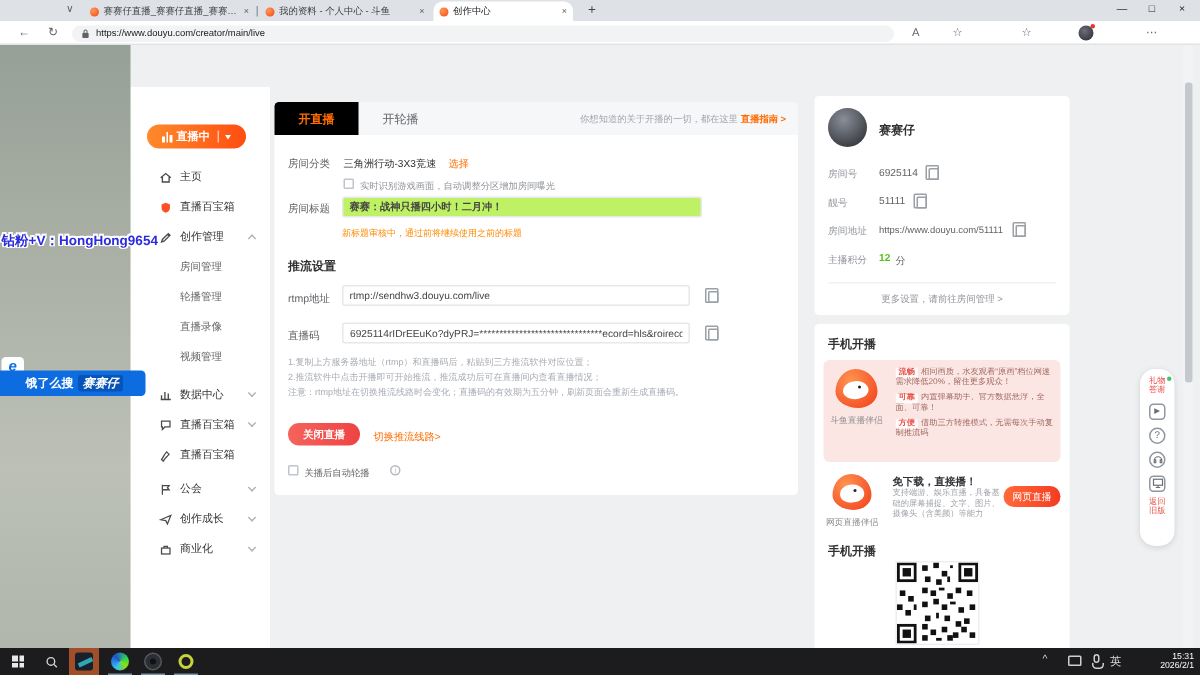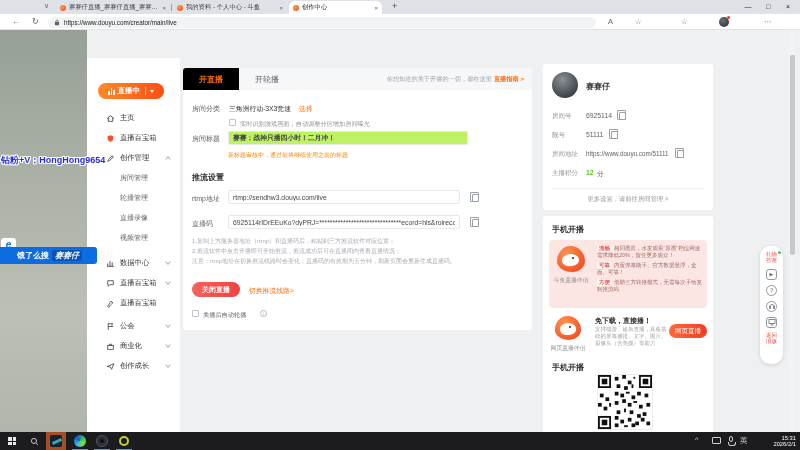--- a/index.html
+++ b/index.html
@@ -254,31 +254,31 @@
         <div class="gap3"></div>
         <div class="mitem">
           <svg class="si" viewBox="0 0 16 16" fill="none" stroke="#4a4a4a" stroke-width="1.5">
               <path d="M4 2v12M4 3h8l-2 2.5L12 8H4"></path>
             </svg>
           <span class="ml">公会</span>
             <span class="chev"></span>
         </div>
         <div class="mitem">
           <svg class="si" viewBox="0 0 16 16" fill="none" stroke="#4a4a4a" stroke-width="1.5">
+              <path d="M2 8l12-5-4 10-2-4z"></path>
+            </svg>
+          <span class="ml">创作成长</span>
+            <span class="chev"></span>
+        </div>
+        <div class="mitem">
+          <svg class="si" viewBox="0 0 16 16" fill="none" stroke="#4a4a4a" stroke-width="1.5">
               <rect x="3" y="6" width="10" height="7"></rect>
               <path d="M6 6V4h4v2"></path>
             </svg>
           <span class="ml">商业化</span>
-            <span class="chev"></span>
-        </div>
-        <div class="mitem">
-          <svg class="si" viewBox="0 0 16 16" fill="none" stroke="#4a4a4a" stroke-width="1.5">
-              <path d="M2 8l12-5-4 10-2-4z"></path>
-            </svg>
-          <span class="ml">创作成长</span>
             <span class="chev"></span>
         </div>
       </div>
     </div>
 
     <div class="card" style="left:183px;top:38px;width:349px;height:262px;">
       <div class="tabbar">
         <div class="mtab on">开直播</div>
         <div class="mtab">开轮播</div>
         <div class="guide"><span>你想知道的关于开播的一切，都在这里</span><a href="#">直播指南 &gt;</a></div>

